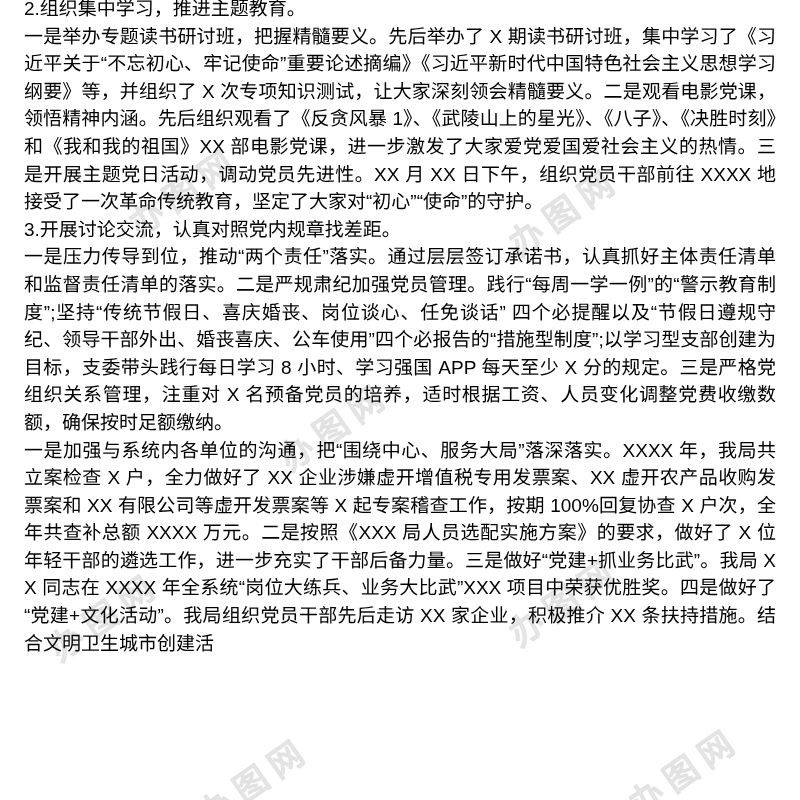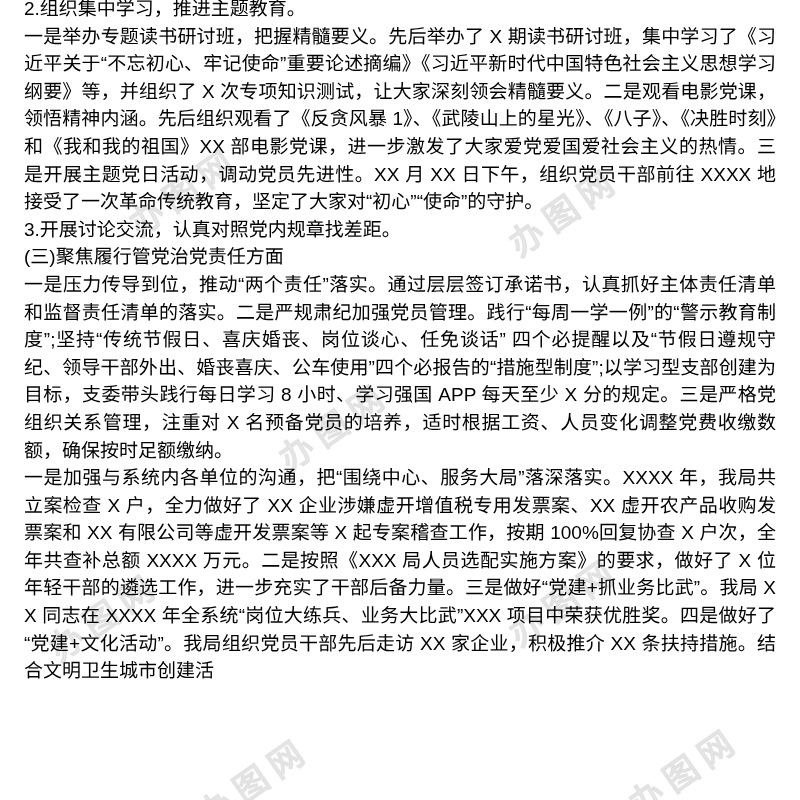--- a/index.html
+++ b/index.html
@@ -69,18 +69,17 @@
     <span class="watermark wm4">办图网</span>
     <span class="watermark wm5">办图网</span>
     <span class="watermark wm6">办图网</span>
     <span class="watermark wm7">办图网</span>
   </div>
 
   <div class="doc">
     <p>2.组织集中学习，推进主题教育。</p>
     <p>一是举办专题读书研讨班，把握精髓要义。先后举办了 X 期读书研讨班，集中学习了《习近平关于“不忘初心、牢记使命”重要论述摘编》《习近平新时代中国特色社会主义思想学习纲要》等，并组织了 X 次专项知识测试，让大家深刻领会精髓要义。二是观看电影党课，领悟精神内涵。先后组织观看了《反贪风暴 1》、《武陵山上的星光》、《八子》、《决胜时刻》和《我和我的祖国》XX 部电影党课，进一步激发了大家爱党爱国爱社会主义的热情。三是开展主题党日活动，调动党员先进性。XX 月 XX 日下午，组织党员干部前往 XXXX 地接受了一次革命传统教育，坚定了大家对“初心”“使命”的守护。</p>
     <p>3.开展讨论交流，认真对照党内规章找差距。</p>
-    <p>(三)聚焦履行管党治党责任方面</p>
     <p>一是压力传导到位，推动“两个责任”落实。通过层层签订承诺书，认真抓好主体责任清单和监督责任清单的落实。二是严规肃纪加强党员管理。践行“每周一学一例”的“警示教育制度”;坚持“传统节假日、喜庆婚丧、岗位谈心、任免谈话” 四个必提醒以及“节假日遵规守纪、领导干部外出、婚丧喜庆、公车使用”四个必报告的“措施型制度”;以学习型支部创建为目标，支委带头践行每日学习 8 小时、学习强国 APP 每天至少 X 分的规定。三是严格党组织关系管理，注重对 X 名预备党员的培养，适时根据工资、人员变化调整党费收缴数额，确保按时足额缴纳。</p>
     <p>一是加强与系统内各单位的沟通，把“围绕中心、服务大局”落深落实。XXXX 年，我局共立案检查 X 户，全力做好了 XX 企业涉嫌虚开增值税专用发票案、XX 虚开农产品收购发票案和 XX 有限公司等虚开发票案等 X 起专案稽查工作，按期 100%回复协查 X 户次，全年共查补总额 XXXX 万元。二是按照《XXX 局人员选配实施方案》的要求，做好了 X 位年轻干部的遴选工作，进一步充实了干部后备力量。三是做好“党建+抓业务比武”。我局 XX 同志在 XXXX 年全系统“岗位大练兵、业务大比武”XXX 项目中荣获优胜奖。四是做好了“党建+文化活动”。我局组织党员干部先后走访 XX 家企业，积极推介 XX 条扶持措施。结合文明卫生城市创建活</p>
   </div>
 
 </div>
 
 </body></html>

